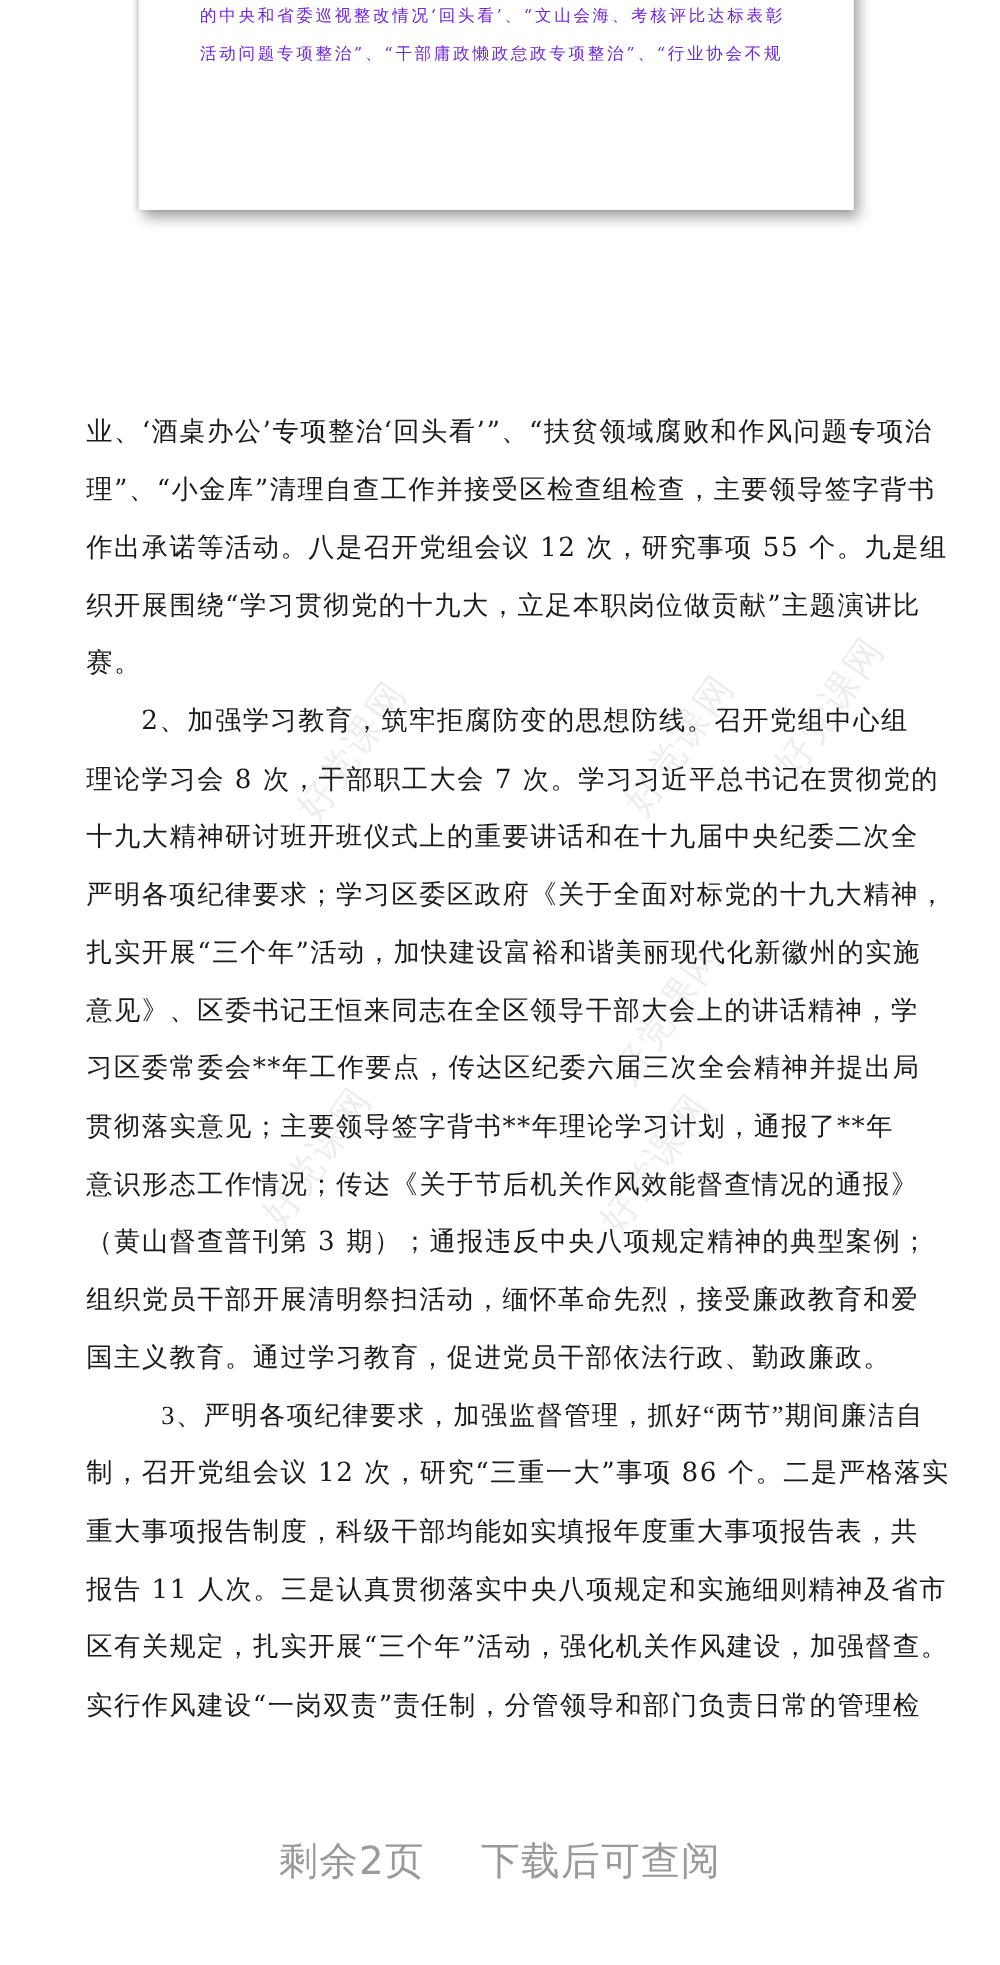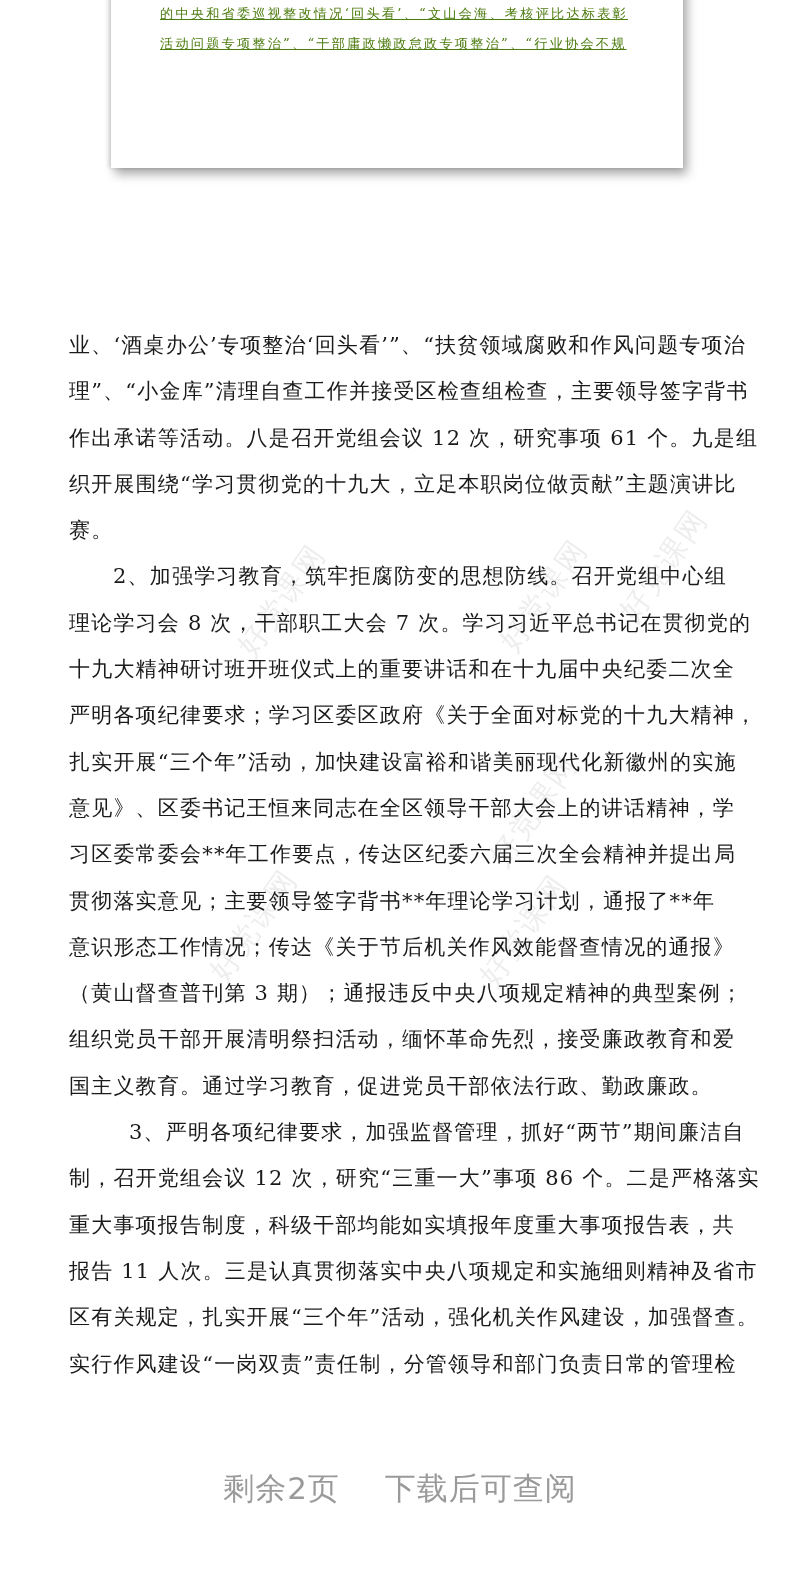--- a/index.html
+++ b/index.html
@@ -9,31 +9,31 @@
       font-family: "DejaVu Serif", "Liberation Serif", serif;
       color: #1a1a1a;
     }
     .page-card {
       position: absolute; left: 111px; top: -20px; width: 572px; height: 188px;
       background: #ffffff;
       box-shadow: 4px 6px 10px rgba(0,0,0,0.35), -2px 0 4px rgba(0,0,0,0.15);
     }
     .page-card-text {
       position: absolute; left: 49px; top: 19px; width: 480px;
-      font-size: 13.2px; line-height: 29.5px; color: #4d7c0f;
-      letter-spacing: 2.2px; white-space: nowrap; text-decoration: underline;
+      font-size: 13.2px; line-height: 29.5px; color: #6d28d9;
+      letter-spacing: 2.2px; white-space: nowrap;
     }
     .page-card-text div { height: 29.5px; }
     .body-text {
       position: absolute; left: 25px; top: 322px; width: 750px;
       font-size: 21px; line-height: 46.3px; color: #1a1a1a;
     }
     .body-text .line { height: 46.3px; white-space: nowrap; letter-spacing: 1.2px; margin-left: 44px; }
     .body-text .indent1 { padding-left: 44px; }
-    .body-text .indent2 { padding-left: 60px; }
+    .body-text .indent2 { padding-left: 60px; font-family: Liberation Serif, serif; }
     .watermark {
       position: absolute; font-family: "DejaVu Sans", sans-serif;
       font-size: 30px; color: rgba(0,0,0,0.07); transform: rotate(-55deg);
       white-space: nowrap; pointer-events: none; letter-spacing: 2px;
     }
     .remaining {
       position: absolute; left: 0; top: 1468px; width: 800px; text-align: center;
       font-family: "DejaVu Sans", sans-serif; font-size: 31px; color: #9a9a9a;
       letter-spacing: 1px;
     }
@@ -52,21 +52,21 @@
 <div class="watermark" style="left:218px; top:580px;">好党课网</div>
 <div class="watermark" style="left:480px; top:575px;">好党课网</div>
 <div class="watermark" style="left:600px; top:545px;">好党课网</div>
 <div class="watermark" style="left:470px; top:790px;">好党课网</div>
 <div class="watermark" style="left:190px; top:905px;">好党课网</div>
 <div class="watermark" style="left:460px; top:910px;">好党课网</div>
 
 <div class="body-text" id="doc-body">
   <div class="line">业、‘酒桌办公’专项整治‘回头看’”、“扶贫领域腐败和作风问题专项治</div>
   <div class="line">理”、“小金库”清理自查工作并接受区检查组检查，主要领导签字背书</div>
-  <div class="line">作出承诺等活动。八是召开党组会议 12 次，研究事项 61 个。九是组</div>
+  <div class="line">作出承诺等活动。八是召开党组会议 12 次，研究事项 55 个。九是组</div>
   <div class="line">织开展围绕“学习贯彻党的十九大，立足本职岗位做贡献”主题演讲比</div>
   <div class="line">赛。</div>
   <div class="line indent1">2、加强学习教育，筑牢拒腐防变的思想防线。召开党组中心组</div>
   <div class="line">理论学习会 8 次，干部职工大会 7 次。学习习近平总书记在贯彻党的</div>
   <div class="line">十九大精神研讨班开班仪式上的重要讲话和在十九届中央纪委二次全</div>
   <div class="line">严明各项纪律要求；学习区委区政府《关于全面对标党的十九大精神，</div>
   <div class="line">扎实开展“三个年”活动，加快建设富裕和谐美丽现代化新徽州的实施</div>
   <div class="line">意见》、区委书记王恒来同志在全区领导干部大会上的讲话精神，学</div>
   <div class="line">习区委常委会**年工作要点，传达区纪委六届三次全会精神并提出局</div>
   <div class="line">贯彻落实意见；主要领导签字背书**年理论学习计划，通报了**年</div>

